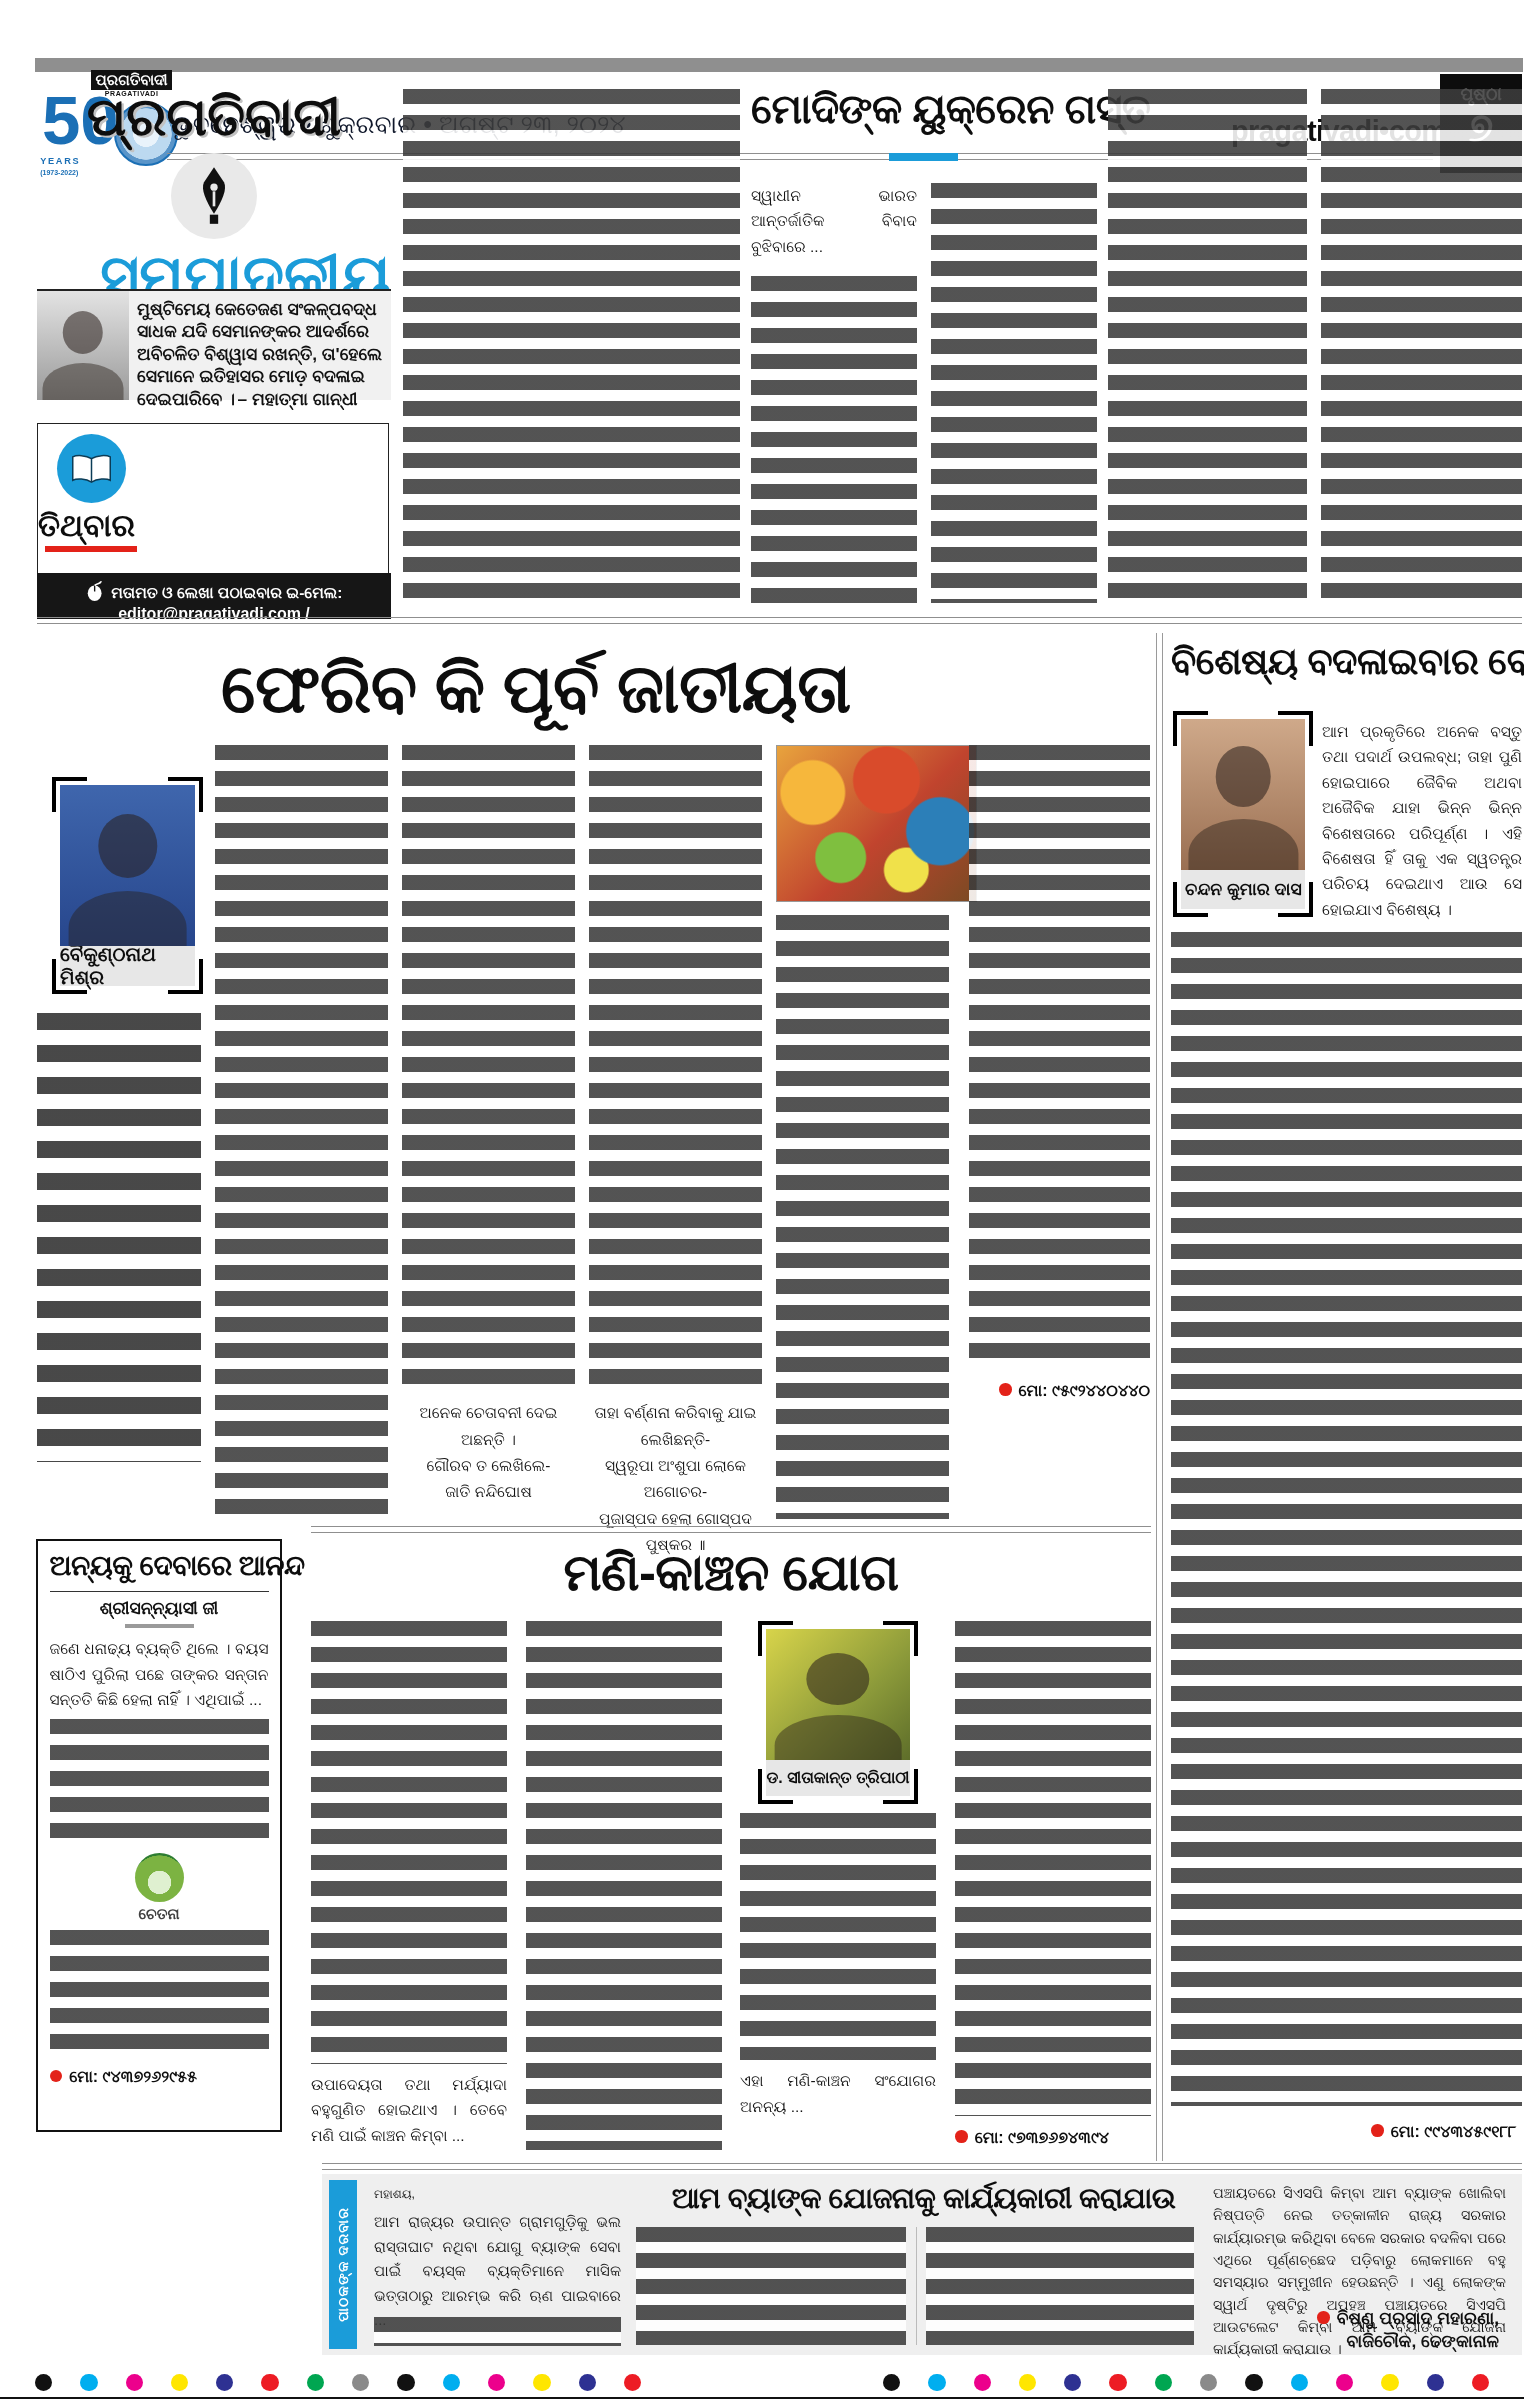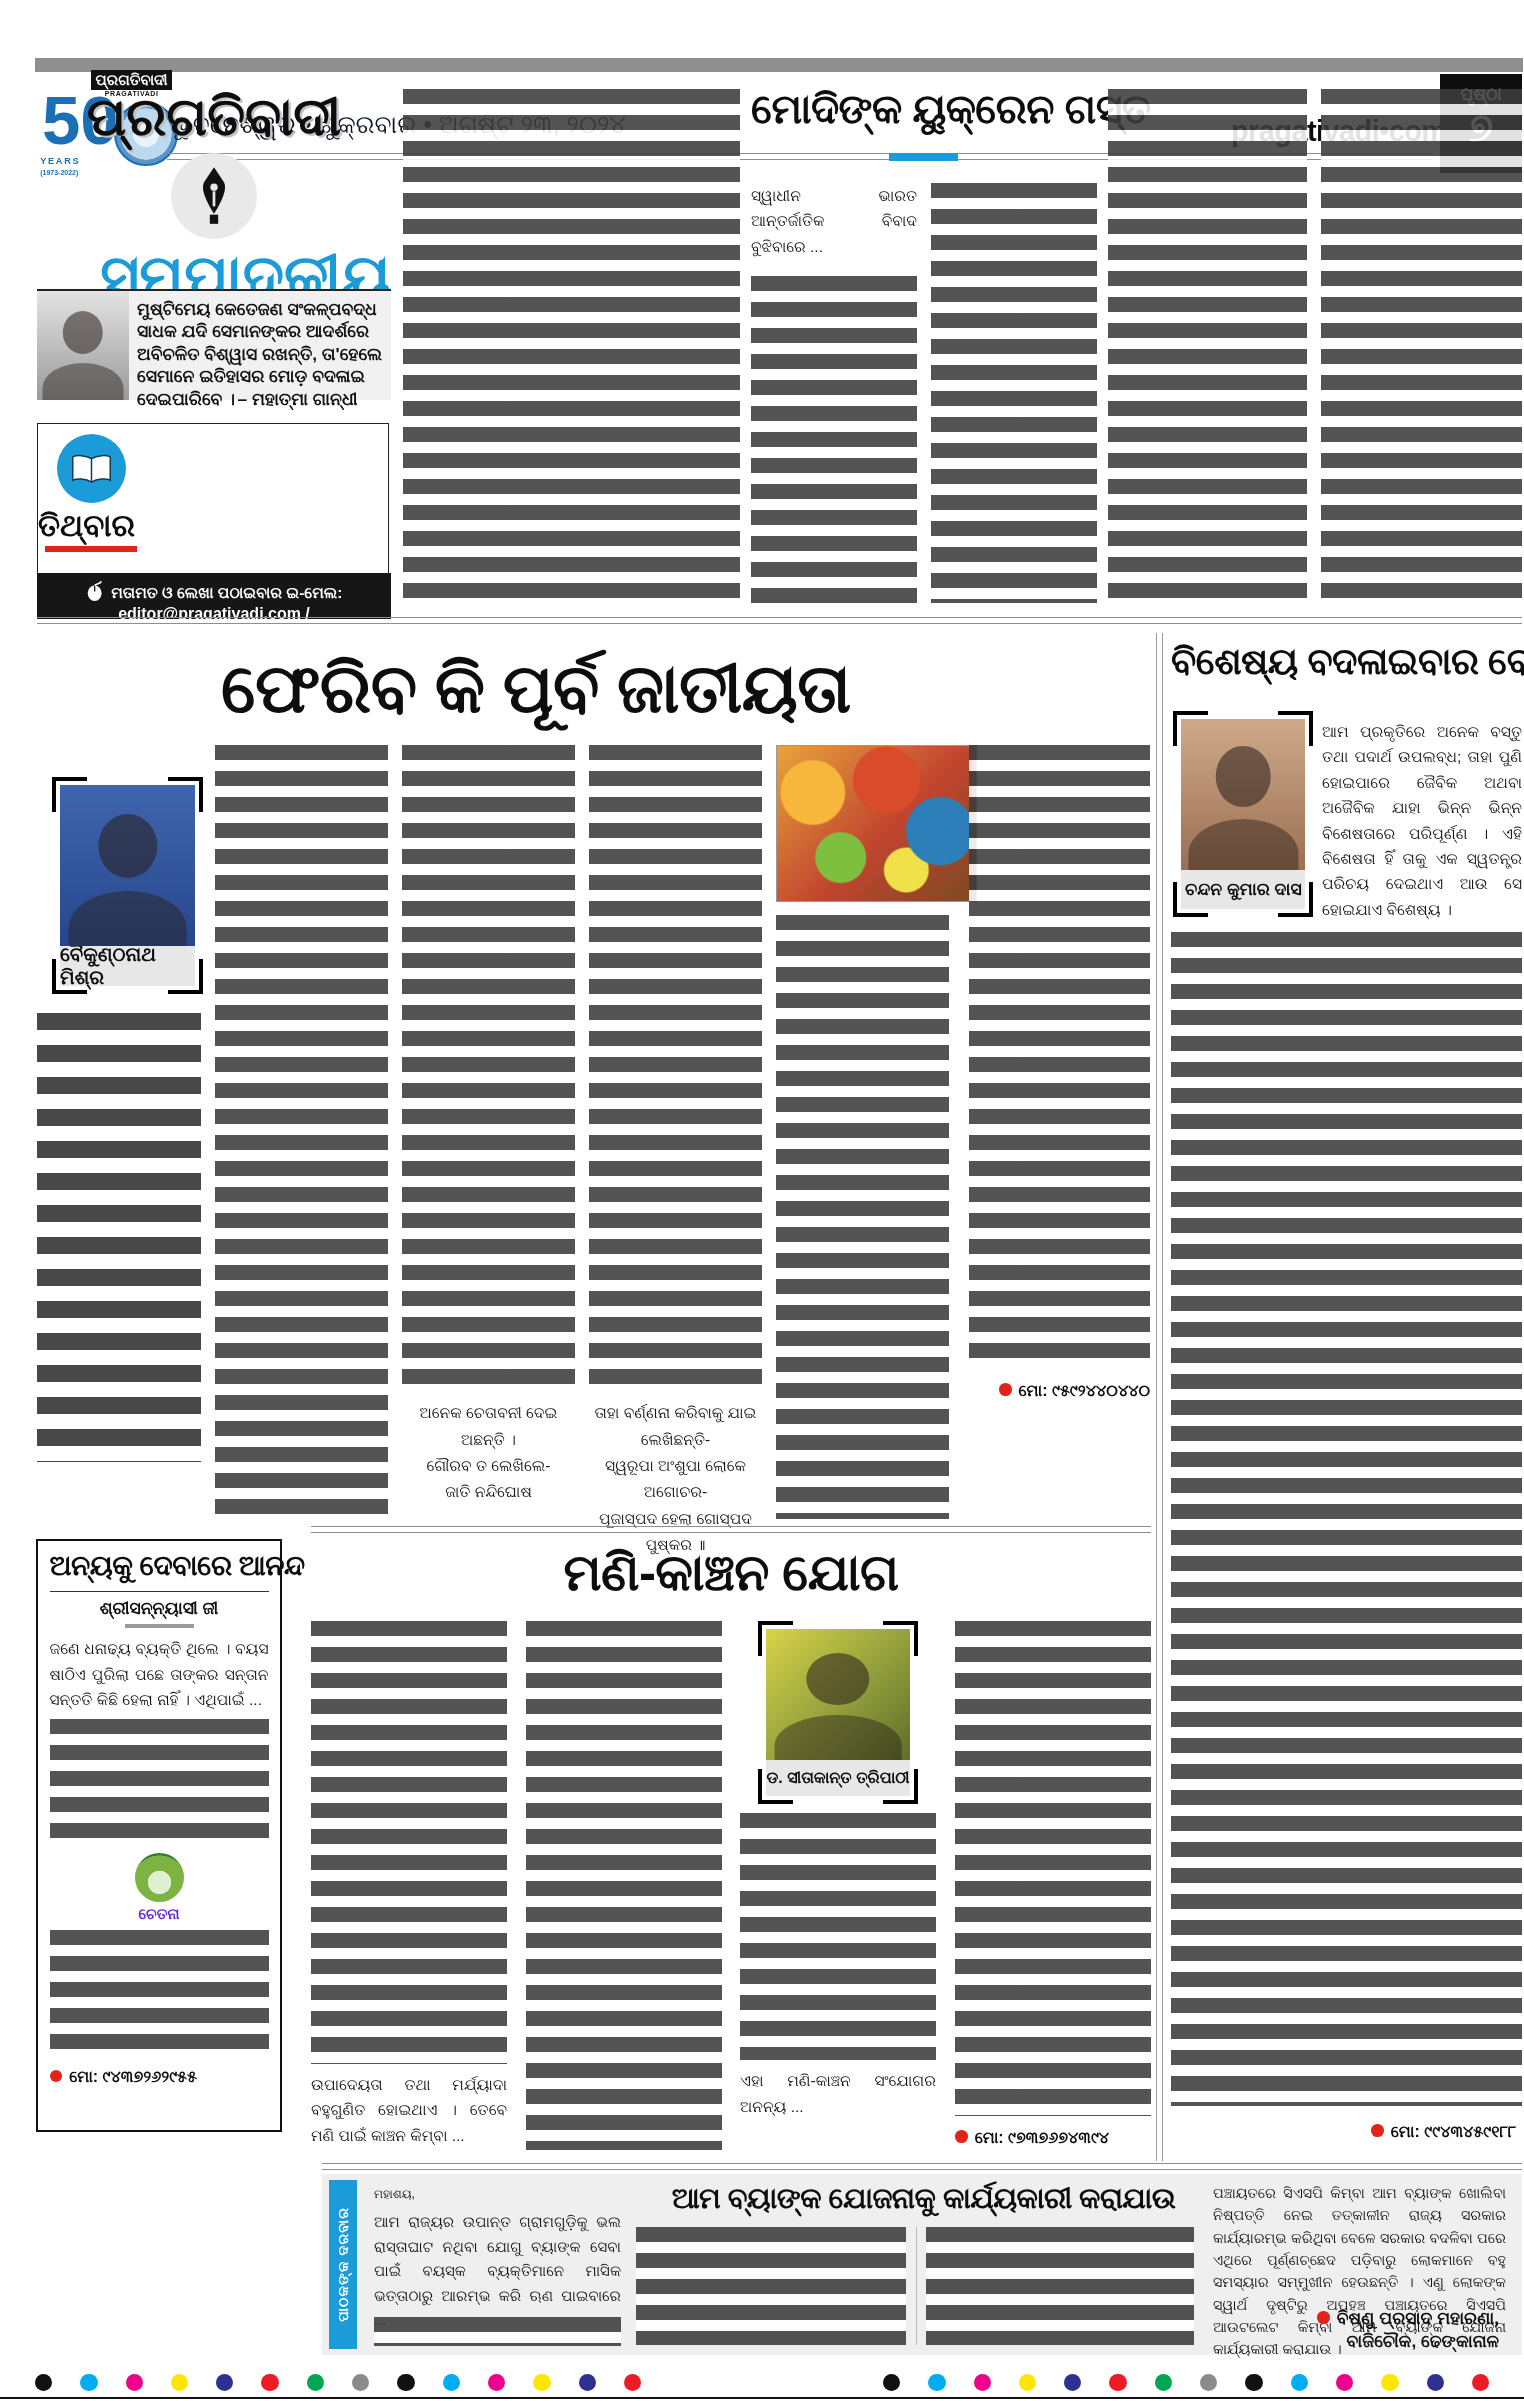--- a/index.html
+++ b/index.html
@@ -247,21 +247,21 @@
   <div class="abs" style="left:36px;top:1539px;width:246px;height:593px;border:2.3px solid #111;box-sizing:border-box;padding:9.2px 11.5px;">
     <div class="headline" style="font-size:28px;text-align:center;white-space:nowrap;">ଅନ୍ୟକୁ ଦେବାରେ ଆନନ୍ଦ</div>
     <div style="border-top:1.2px solid #333;margin:8px 0 5.8px;"></div>
     <div style="text-align:center;font-size:17.3px;font-weight:800;">ଶ୍ରୀସନ୍ନ୍ୟାସୀ ଜୀ</div>
     <div style="margin:4.6px auto 8px;width:69px;height:4.6px;background:#9a9a9a;"></div>
     <div class="excerpt">ଜଣେ ଧନାଢ୍ୟ ବ୍ୟକ୍ତି ଥିଲେ । ବୟସ ଷାଠିଏ ପୁରିଲା ପଛେ ତାଙ୍କର ସନ୍ତାନ ସନ୍ତତି କିଛି ହେଲା ନାହିଁ । ଏଥିପାଇଁ ...</div>
     <div class="fill" style="height:127px;margin-top:7px;"></div>
     <div style="text-align:center;margin:7px 0;">
       <div style="margin:0 auto;width:49px;height:49px;border-radius:50%;
                   background:radial-gradient(circle at 50% 60%,#dff0d0 0 30%,#7cb342 31% 70%,#2e7d32 71%);"></div>
-      <div style="color:#6d28d9;font-weight:800;font-size:15px;margin-top:2.3px;">ଚେତନା</div>
+      <div style="color:#404040;font-weight:800;font-size:15px;margin-top:2.3px;">ଚେତନା</div>
     </div>
     <div class="fill" style="height:127px;"></div>
     <div class="phone" style="margin-top:11.5px;">
       <span class="bullet"></span><span>ମୋ: ୯୪୩୭୨୬୨୯୫୫</span>
     </div>
   </div>
 
   <div class="abs hrule" style="left:322px;top:2163px;width:1200px;"></div>
 
   <div class="abs" style="left:322px;top:2174px;width:1200px;height:181px;background:#efefef;">

